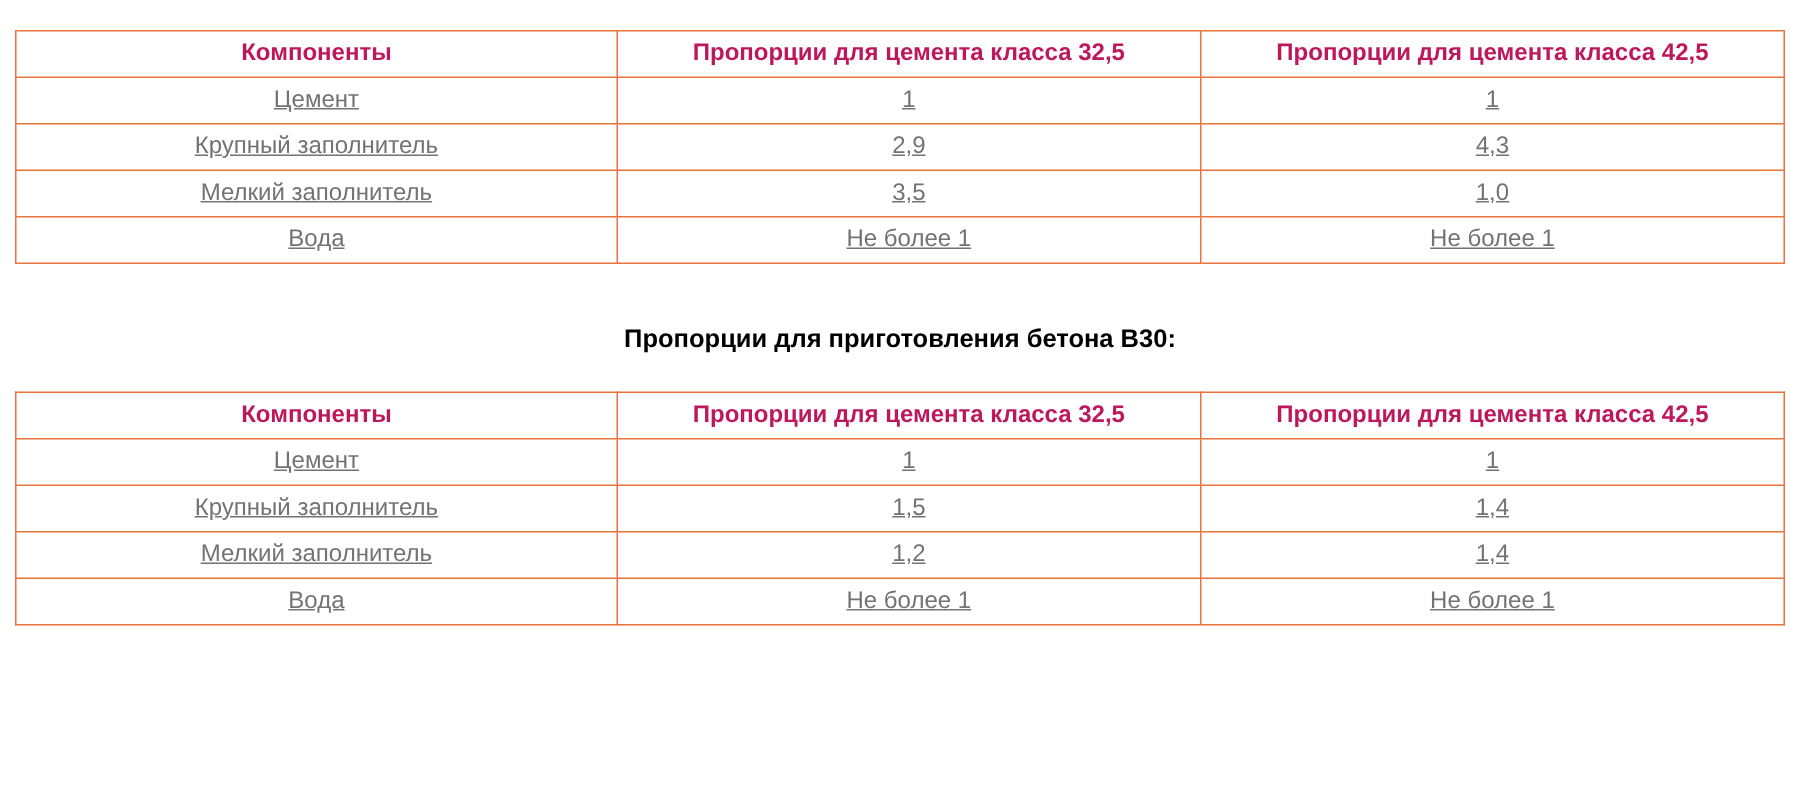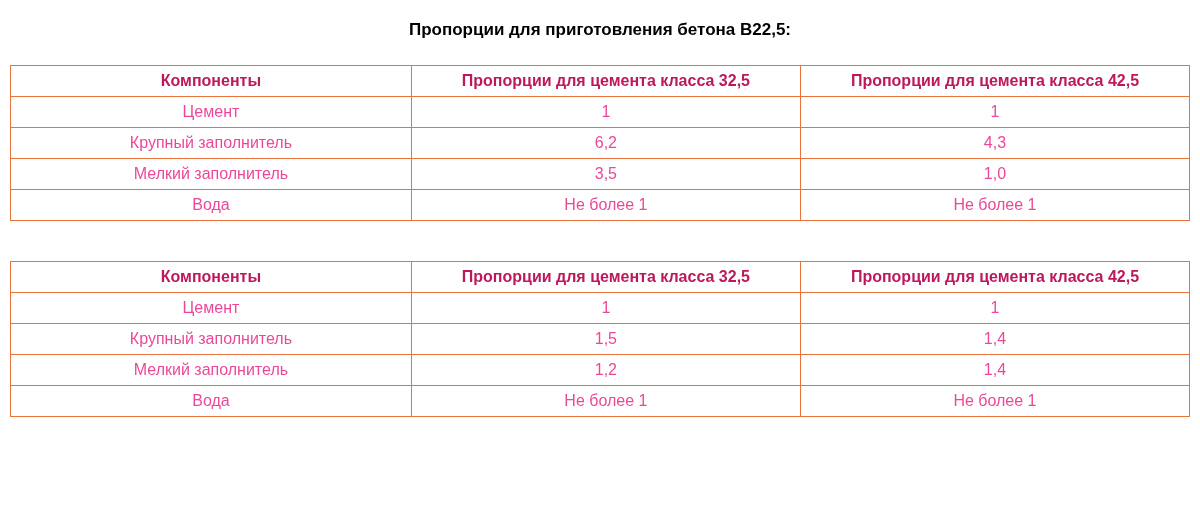--- a/index.html
+++ b/index.html
@@ -35,72 +35,73 @@
       padding: 6px 10px;
       vertical-align: middle;
       height: 30px;
     }
     th {
       font-weight: bold;
       color: #be185d;
     }
     td {
       font-weight: normal;
-      color: #ec4899;
+      color: #737373;
+      text-decoration: underline;
     }
     .col-1 {
       width: 34%;
     }
     .col-2 {
       width: 33%;
     }
     .col-3 {
       width: 33%;
       margin-top: 28px;
     }
   </style>
 </head>
 <body>
 
 <div class="table-section">
-  <div class="table-title">Пропорции для приготовления бетона В22,5:</div>
   <table>
     <thead>
       <tr>
         <th class="col-1">Компоненты</th>
         <th class="col-2">Пропорции для цемента класса 32,5</th>
         <th class="col-3">Пропорции для цемента класса 42,5</th>
       </tr>
     </thead>
     <tbody>
       <tr>
         <td>Цемент</td>
         <td>1</td>
         <td>1</td>
       </tr>
       <tr>
         <td>Крупный заполнитель</td>
-        <td>6,2</td>
+        <td>2,9</td>
         <td>4,3</td>
       </tr>
       <tr>
         <td>Мелкий заполнитель</td>
         <td>3,5</td>
         <td>1,0</td>
       </tr>
       <tr>
         <td>Вода</td>
         <td>Не более 1</td>
         <td>Не более 1</td>
       </tr>
     </tbody>
   </table>
 </div>
 
 <div class="table-section">
+  <div class="table-title">Пропорции для приготовления бетона В30:</div>
   <table>
     <thead>
       <tr>
         <th class="col-1">Компоненты</th>
         <th class="col-2">Пропорции для цемента класса 32,5</th>
         <th class="col-3">Пропорции для цемента класса 42,5</th>
       </tr>
     </thead>
     <tbody>
       <tr>

